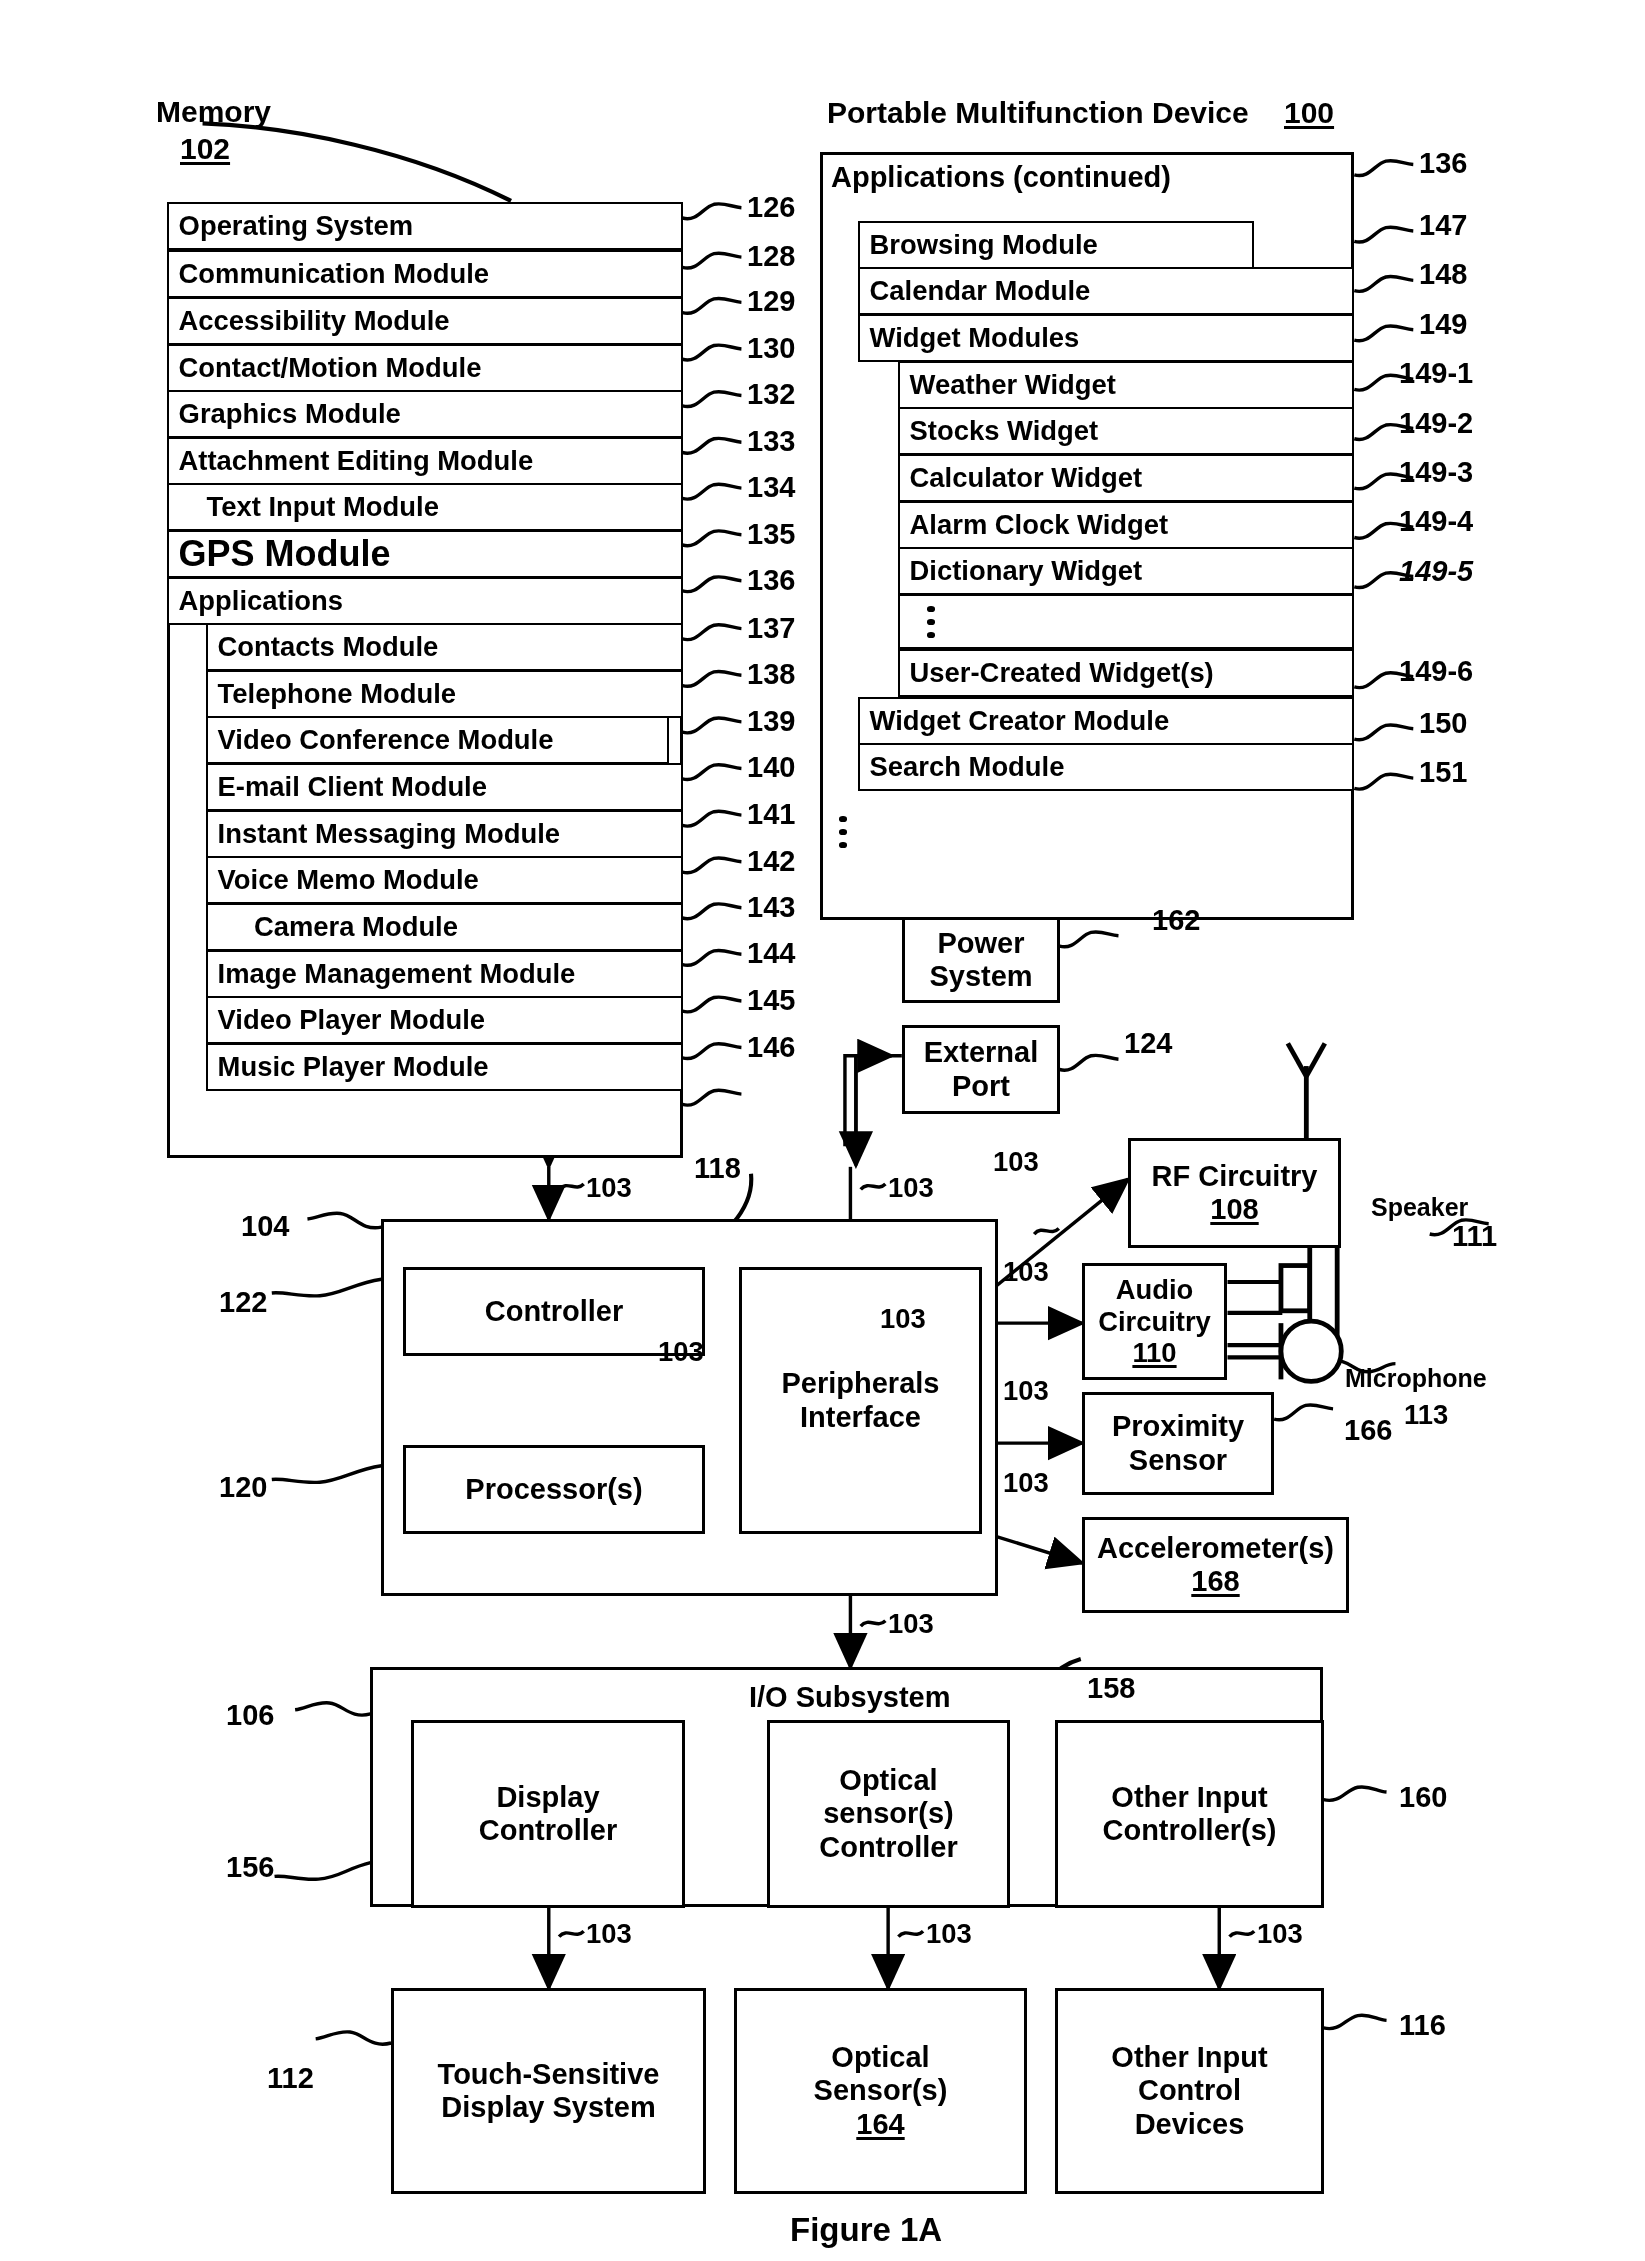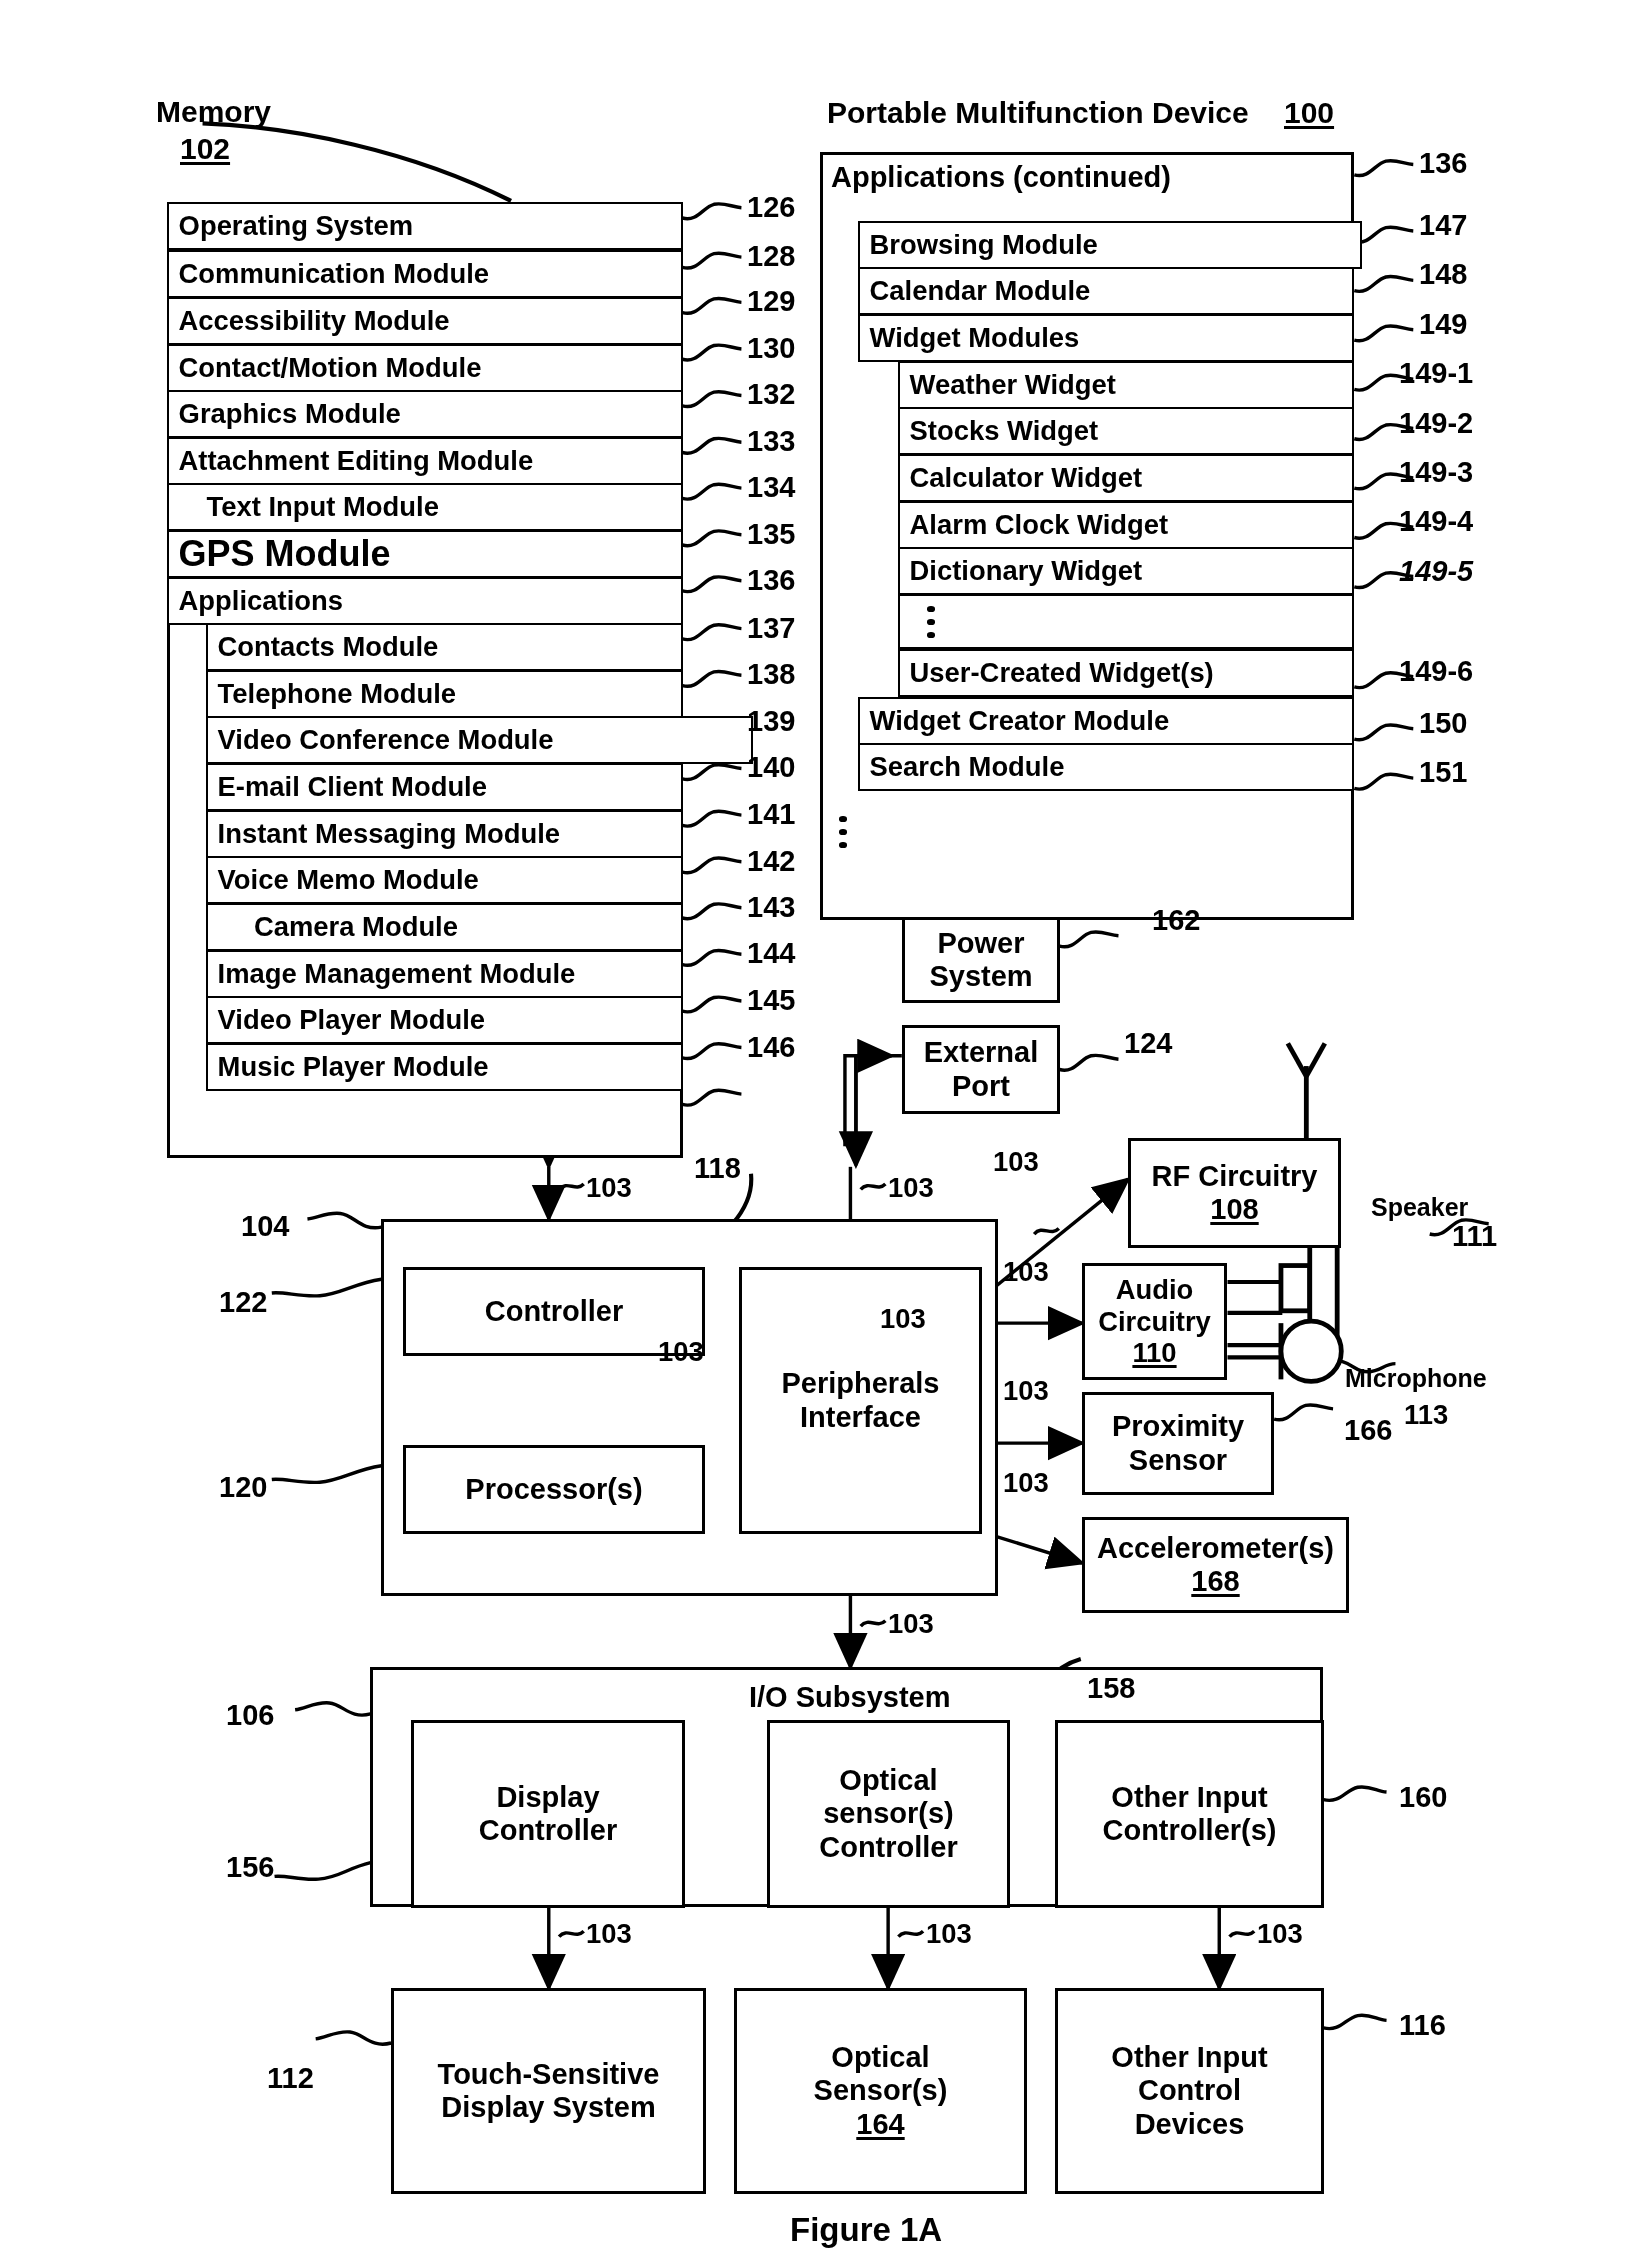--- a/index.html
+++ b/index.html
@@ -203,21 +203,21 @@
   <div class="row" style="left:167px;top:577px;width:516px;height:48px;">
     <span style="font-size:27.4px;">Applications</span>
     </div>
 
   <div class="row" style="left:206px;top:623px;width:477px;height:48px;">
     <span style="font-size:27.4px;">Contacts Module</span>
     </div>
   <div class="row" style="left:206px;top:670px;width:477px;height:48px;">
     <span style="font-size:27.4px;">Telephone Module</span>
     </div>
-  <div class="row" style="left:206px;top:716px;width:547px;height:48px;">
+  <div class="row" style="left:206px;top:716px;width:463px;height:48px;">
     <span style="font-size:27.4px;">Video Conference Module</span>
     </div>
   <div class="row" style="left:206px;top:763px;width:477px;height:48px;">
     <span style="font-size:27.4px;">E-mail Client Module</span>
     </div>
   <div class="row" style="left:206px;top:810px;width:477px;height:48px;">
     <span style="font-size:27.4px;">Instant Messaging Module</span>
     </div>
   <div class="row" style="left:206px;top:856px;width:477px;height:48px;">
     <span style="font-size:27.4px;">Voice Memo Module</span>
@@ -251,21 +251,21 @@
   <div class="refnum" style="left:747px;top:798px;font-size:29px;">141</div>
   <div class="refnum" style="left:747px;top:845px;font-size:29px;">142</div>
   <div class="refnum" style="left:747px;top:891px;font-size:29px;">143</div>
   <div class="refnum" style="left:747px;top:937px;font-size:29px;">144</div>
   <div class="refnum" style="left:747px;top:984px;font-size:29px;">145</div>
   <div class="refnum" style="left:747px;top:1031px;font-size:29px;">146</div>
 
   <div class="box" style="left:820px;top:152px;width:534px;height:768px;"></div>
   <div class="lbl" style="left:831px;top:161px;font-size:29px;">Applications (continued)</div>
 
-  <div class="row" style="left:858px;top:221px;width:504px;height:48px;">
+  <div class="row" style="left:858px;top:221px;width:396px;height:48px;">
     <span style="font-size:27.4px;">Browsing Module</span>
     </div>
   <div class="row" style="left:858px;top:267px;width:496px;height:48px;">
     <span style="font-size:27.4px;">Calendar Module</span>
     </div>
   <div class="row" style="left:858px;top:314px;width:496px;height:48px;">
     <span style="font-size:27.4px;">Widget Modules</span>
     </div>
 
   <div class="row" style="left:898px;top:361px;width:456px;height:48px;">

